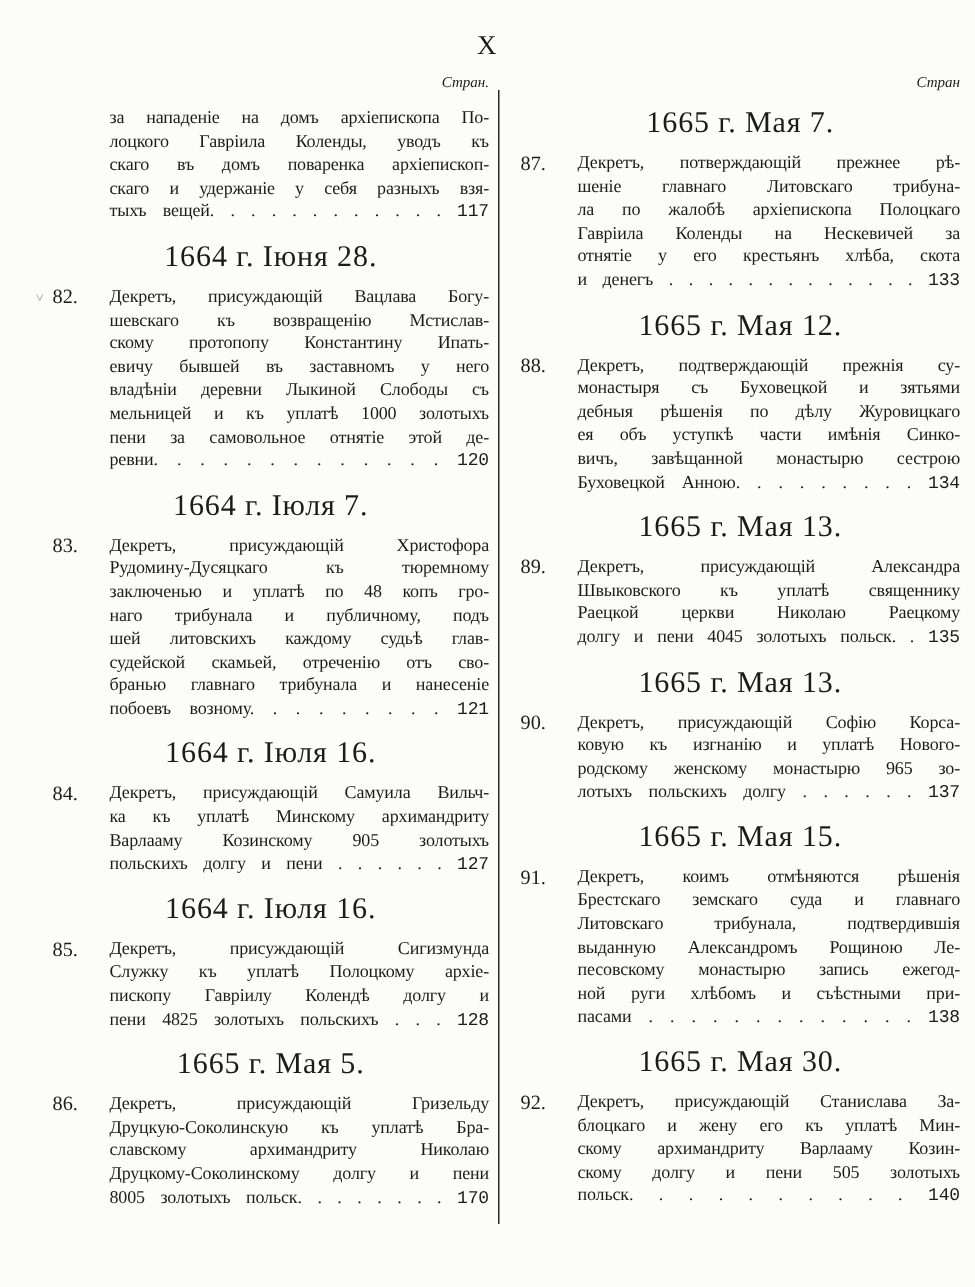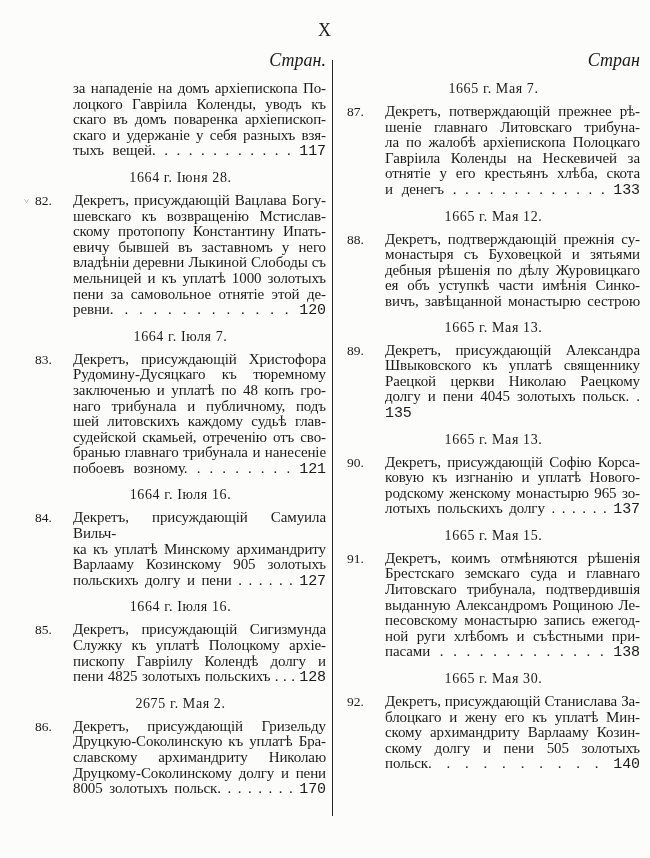--- a/index.html
+++ b/index.html
@@ -19,35 +19,35 @@
     text-align:center;font-size:18px;letter-spacing:1px;
   }
   .divider{
     position:absolute;left:332px;top:60px;width:1px;height:756px;
     background:#262626;
   }
   .col{position:absolute;top:50px;}
   .col-left{left:35px;width:291px;}
   .col-right{left:347px;width:293px;}
   .col-label{
-    text-align:right;font-style:italic;font-size:18px;
+    text-align:right;font-style:italic;font-size:10px;
     margin-bottom:10px;
   }
   .heading{
-    text-align:center;font-size:14px;letter-spacing:0.6px;
+    text-align:center;font-size:20px;letter-spacing:0.6px;
     margin:10px 0 7px 0;
   }
   .entry{display:flex;}
   .num{
     flex:0 0 38px;font-size:13.5px;position:relative;font-family:Liberation Serif, serif;
   }
   .premark{
     position:absolute;left:-11px;top:3px;color:#8a8a8a;font-size:9px;
   }
-  .body{flex:1;font-size:15px;line-height:15.6px;}
+  .body{flex:1;font-size:12px;line-height:15.6px;}
   .ln{
     text-align:justify;text-align-last:justify;
     letter-spacing:-0.1px;
   }
   .pg{white-space:nowrap;font-family:Liberation Mono, monospace;}
 </style>
 </head>
 <body>
 
 <div class="page">
@@ -108,21 +108,21 @@
         <div class="heading">1664 г. Іюля 16.</div>
         <div class="entry">
           <div class="num">85.</div>
           <div class="body">
             <div class="ln">Декретъ, присуждающій Сигизмунда</div>
             <div class="ln">Служку къ уплатѣ Полоцкому архіе-</div>
             <div class="ln">пископу Гавріилу Колендѣ долгу и</div>
             <div class="ln"><span class="txt">пени 4825 золотыхъ польскихъ</span> <span class="leader">. . .</span> <span class="pg">128</span></div>
           </div>
         </div>
-        <div class="heading">2675 г. Мая 2.</div>
+        <div class="heading">1665 г. Мая 5.</div>
         <div class="entry">
           <div class="num">86.</div>
           <div class="body">
             <div class="ln">Декретъ, присуждающій Гризельду</div>
             <div class="ln">Друцкую-Соколинскую къ уплатѣ Бра-</div>
             <div class="ln">славскому архимандриту Николаю</div>
             <div class="ln">Друцкому-Соколинскому долгу и пени</div>
             <div class="ln"><span class="txt">8005 золотыхъ польск.</span> <span class="leader">. . . . . . .</span> <span class="pg">170</span></div>
           </div>
         </div>
@@ -146,20 +146,21 @@
         </div>
         <div class="heading">1665 г. Мая 12.</div>
         <div class="entry">
           <div class="num">88.</div>
           <div class="body">
             <div class="ln">Декретъ, подтверждающій прежнія су-</div>
             <div class="ln">монастыря съ Буховецкой и зятьями</div>
             <div class="ln">дебныя рѣшенія по дѣлу Журовицкаго</div>
             <div class="ln">ея объ уступкѣ части имѣнія Синко-</div>
             <div class="ln">вичъ, завѣщанной монастырю сестрою</div>
+            <div class="ln"><span class="txt">Буховецкой Анною.</span> <span class="leader">. . . . . . . .</span> <span class="pg">134</span></div>
           </div>
         </div>
         <div class="heading">1665 г. Мая 13.</div>
         <div class="entry">
           <div class="num">89.</div>
           <div class="body">
             <div class="ln">Декретъ, присуждающій Александра</div>
             <div class="ln">Швыковского къ уплатѣ священнику</div>
             <div class="ln">Раецкой церкви Николаю Раецкому</div>
             <div class="ln"><span class="txt">долгу и пени 4045 золотыхъ польск. .</span> <span class="pg">135</span></div>

